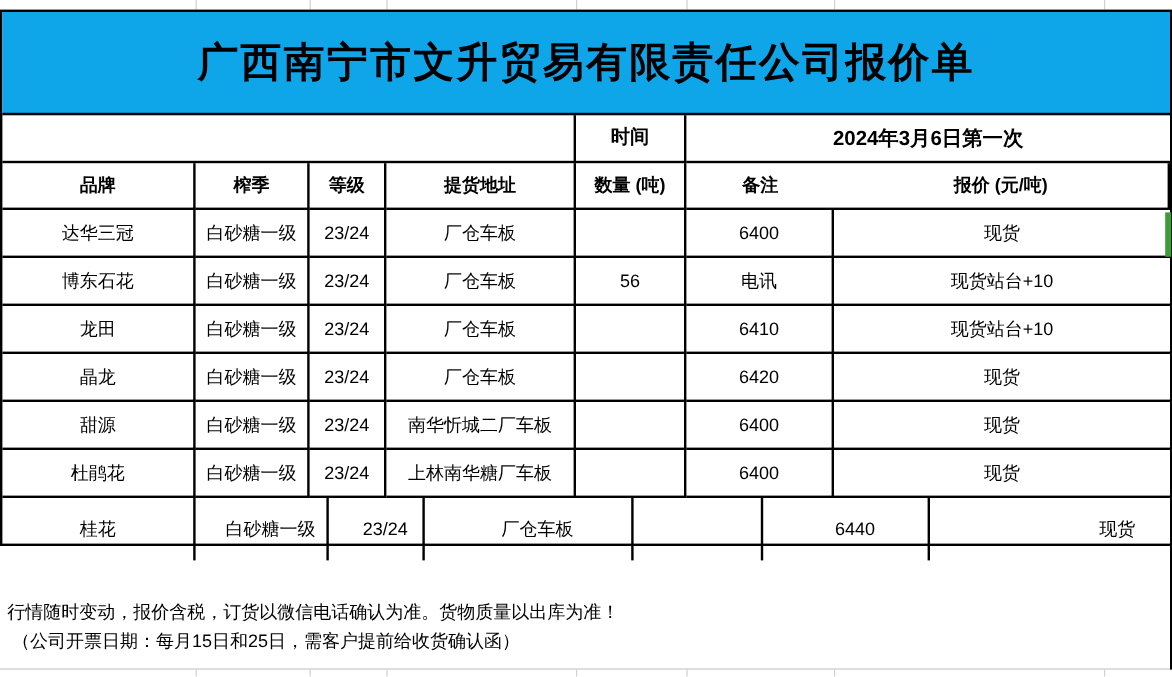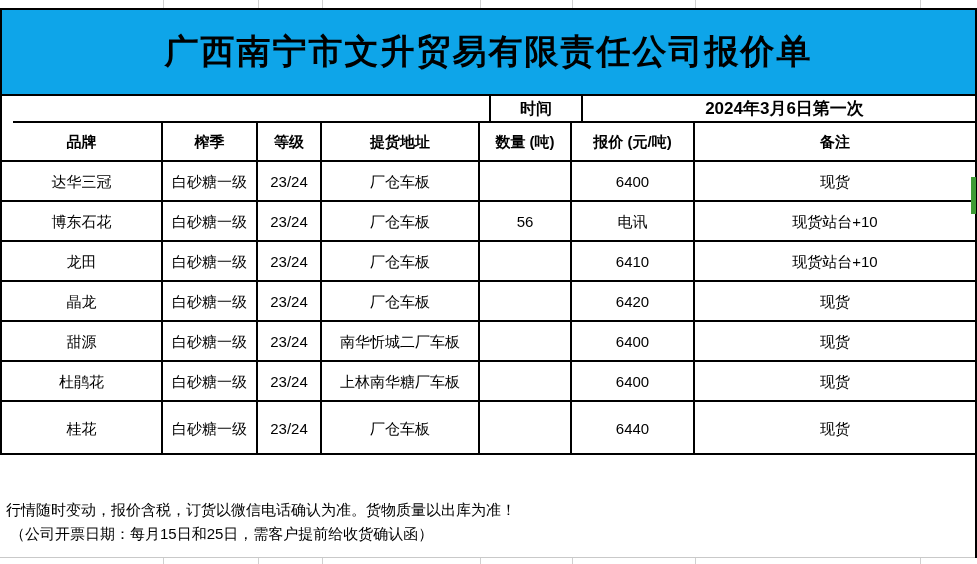--- a/index.html
+++ b/index.html
@@ -17,24 +17,24 @@
   .sheet { position:absolute; top:8px; left:0; width:977px; height:447px;
            border:2px solid #000; background:#fff; }
 
   .title-band { height:86px; background:#0ea5e9; border-bottom:2px solid #000;
                 display:flex; align-items:center; justify-content:center; }
   .title-band span { font-size:34px; font-weight:900; letter-spacing:2px; }
 
   .grid3 { display:grid; grid-template-columns:478px 92px 403px; }
   .grid7 { display:grid; grid-template-columns:161px 95px 64px 158px 92px 123px 280px; }
 
-  .row-time   { height:27px;padding-left:11px; }
+  .row-time   { height:40px; }
   .row-head   { height:39px; }
   .row-data   { height:40px; }
-  .row-data.last { height:52px; }
+  .row-data.last { height:52px;gap:16px; }
 
   .c { display:flex; align-items:center; justify-content:center;
        border-right:2px solid #000; border-bottom:2px solid #000;
        font-size:15px; line-height:1; white-space:nowrap; overflow:hidden; }
   .c.end { border-right:none; }
   .row-data.last .c { border-bottom:none; }
   .time-label { font-size:16px; font-weight:bold; }
   .time-value { font-size:17px; font-weight:bold; }
   .head-cell  { font-size:15px; font-weight:bold; }
 
@@ -72,22 +72,22 @@
       <div class="c time-label">时间</div>
       <div class="c end time-value">2024年3月6日第一次</div>
     </div>
 
     <div class="grid7 row-head">
       <div class="c head-cell">品牌</div>
       <div class="c head-cell">榨季</div>
       <div class="c head-cell">等级</div>
       <div class="c head-cell">提货地址</div>
       <div class="c head-cell">数量 (吨)</div>
+      <div class="c head-cell end">备注</div>
       <div class="c head-cell">报价 (元/吨)</div>
-      <div class="c head-cell end">备注</div>
     </div>
 
     <div class="grid7 row-data">
       <div class="c">达华三冠</div>
       <div class="c">白砂糖一级</div>
       <div class="c">23/24</div>
       <div class="c">厂仓车板</div>
       <div class="c"></div>
       <div class="c">6400</div>
       <div class="c end">现货</div>

